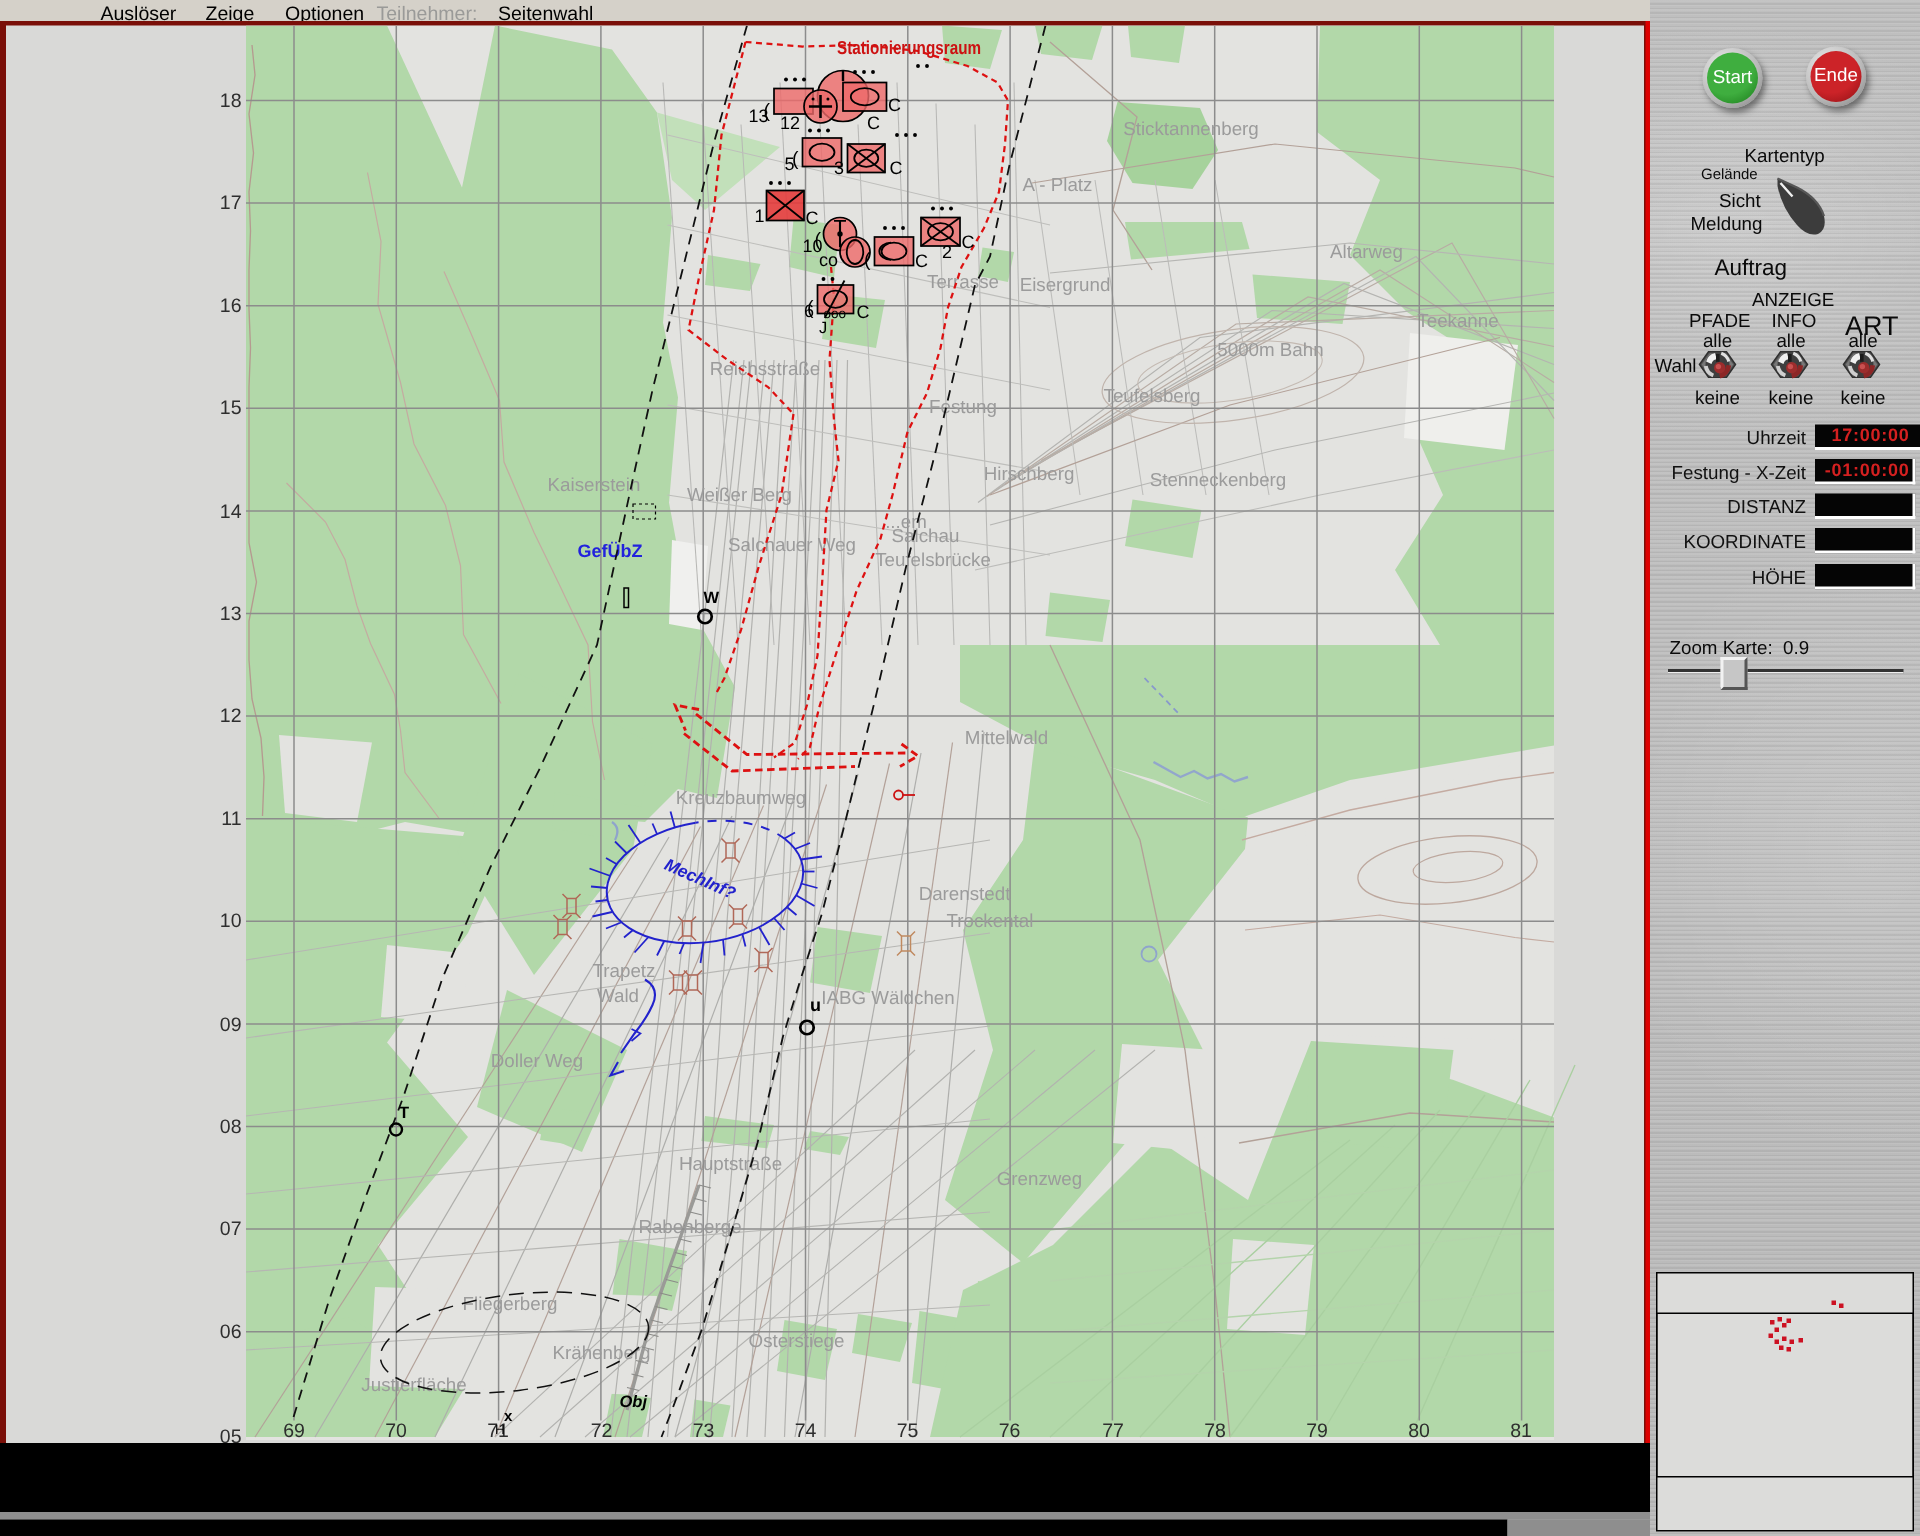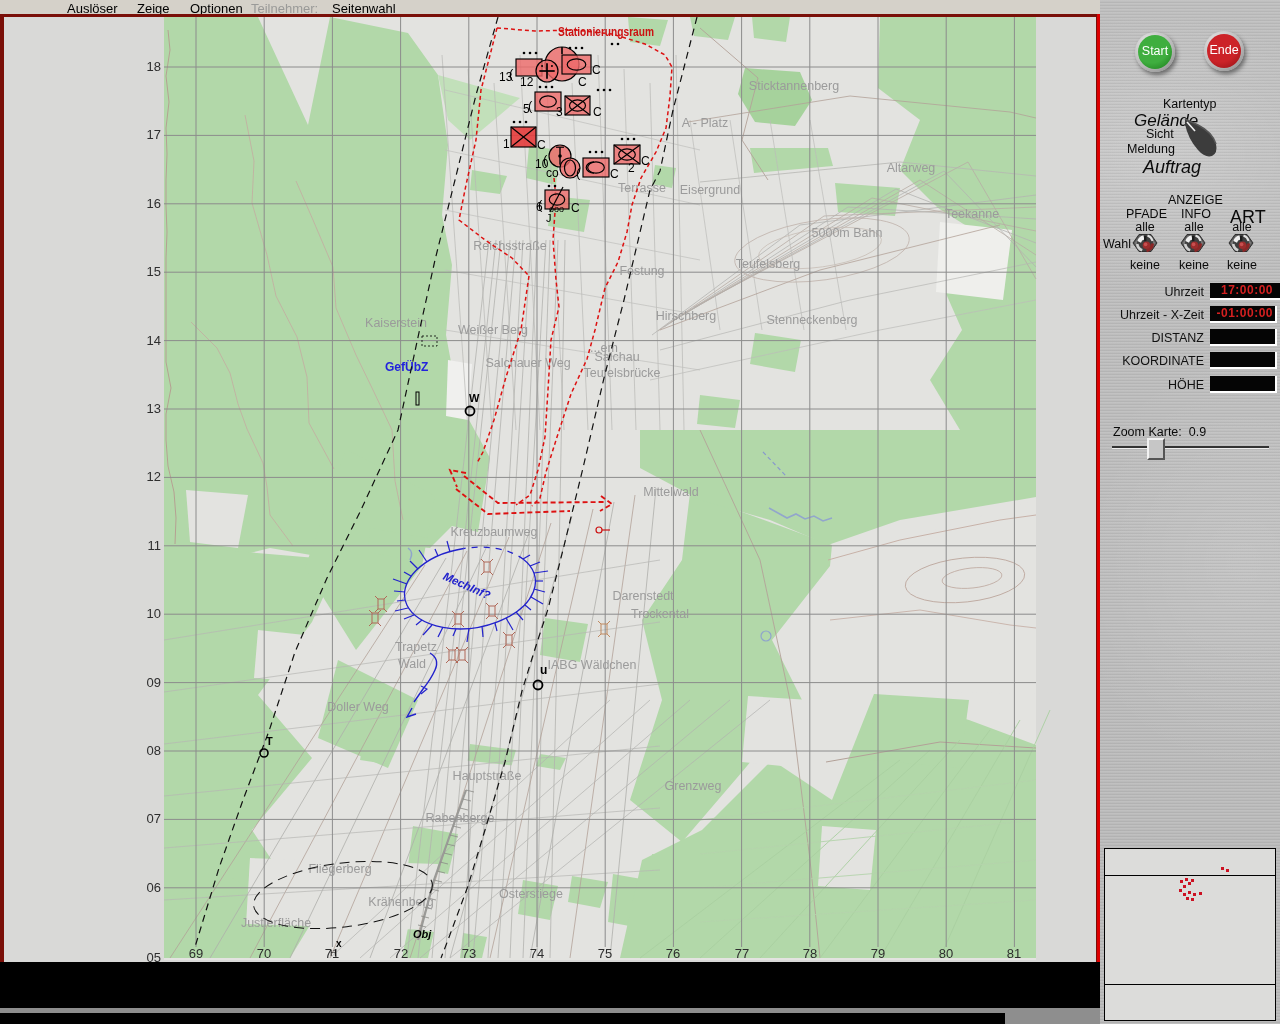--- a/index.html
+++ b/index.html
@@ -461,24 +461,24 @@
 <div style="position:absolute;left:0;top:962px;width:1100px;height:46px;background:#000;"></div>
 <div style="position:absolute;left:0;top:1008px;width:1100px;height:5px;background:#8e8e8e;"></div>
 <div style="position:absolute;left:0;top:1013px;width:1005px;height:11px;background:#000;"></div>
 <div style="position:absolute;left:1005px;top:1013px;width:95px;height:11px;background:#8e8e8e;"></div>
 <div style="position:absolute;left:1100px;top:0;width:180px;height:1024px;" class="metal">
     <div style="position:absolute;left:35px;top:32px;width:40px;height:40px;border-radius:50%;background:radial-gradient(circle at 35% 30%, #e8e8e8, #b9b9b9 60%, #777 100%);box-shadow:2px 3px 4px rgba(40,40,40,0.55);"></div>
     <div style="position:absolute;left:38px;top:35px;width:34px;height:34px;border-radius:50%;background:radial-gradient(circle at 40% 32%, #3fae3f 55%, #187818);color:#fff;font-size:12.5px;text-align:center;line-height:33px;">Start</div>
     <div style="position:absolute;left:104px;top:31px;width:40px;height:40px;border-radius:50%;background:radial-gradient(circle at 35% 30%, #e8e8e8, #b9b9b9 60%, #777 100%);box-shadow:2px 3px 4px rgba(40,40,40,0.55);"></div>
     <div style="position:absolute;left:107px;top:34px;width:34px;height:34px;border-radius:50%;background:radial-gradient(circle at 40% 32%, #cc2328 55%, #8c1014);color:#fff;font-size:12.5px;text-align:center;line-height:33px;">Ende</div>
     <div style="position:absolute;left:63px;top:97px;font-size:12.5px;color:#0a0a0a;">Kartentyp</div>
-    <div style="position:absolute;left:34px;top:111px;font-size:17px;color:#0a0a0a;font-style:italic;">Gelände</div>
+    <div style="position:absolute;left:34px;top:111px;font-size:10px;color:#0a0a0a;">Gelände</div>
     <div style="position:absolute;left:46px;top:127px;font-size:12.5px;color:#0a0a0a;">Sicht</div>
     <div style="position:absolute;left:27px;top:142px;font-size:12.5px;color:#0a0a0a;">Meldung</div>
-    <div style="position:absolute;left:43px;top:157px;font-size:18px;color:#0a0a0a;font-style:italic;">Auftrag</div>
+    <div style="position:absolute;left:43px;top:170px;font-size:15px;color:#0a0a0a;">Auftrag</div>
     <svg style="position:absolute;left:78px;top:112px;" width="50" height="52" viewBox="0 0 50 52">
       <path d="M7,7 L20,13 Q34,20 38,32 Q40,41 34,44 Q27,46 20,38 Q10,27 7,12 Z" fill="#3c3c3c"></path>
       <path d="M7,7 L20,13 Q34,20 38,32" fill="none" stroke="#565656" stroke-width="1.5"></path>
       <line x1="9" y1="10" x2="17" y2="19" stroke="#f0f0f0" stroke-width="1.6"></line>
     </svg>
     <div style="position:absolute;left:68px;top:193px;font-size:12.5px;color:#0a0a0a;">ANZEIGE</div>
     <div style="position:absolute;left:26px;top:207px;font-size:12.5px;color:#0a0a0a;">PFADE</div>
     <div style="position:absolute;left:45px;top:220px;font-size:12.5px;color:#0a0a0a;transform:translateX(-50%);">alle</div>
     <div style="position:absolute;left:45px;top:258px;font-size:12.5px;color:#0a0a0a;transform:translateX(-50%);">keine</div>
     <div style="position:absolute;left:81px;top:207px;font-size:12.5px;color:#0a0a0a;">INFO</div>
@@ -521,21 +521,21 @@
         <path d="M-7.8,1 a8,8 0 0,0 5,6.3" stroke="#d0d0d0" stroke-width="2.6" fill="none"></path>
         <path d="M2.5,-7.5 a8,8 0 0,1 5,5.5" stroke="#e0e0e0" stroke-width="2" fill="none"></path>
         <path d="M7.5,0.5 a8,8 0 0,1 -6,7.2" stroke="#8c2626" stroke-width="3.2" fill="none"></path>
         <circle cx="1.5" cy="2.2" r="3.8" fill="#9c2c2c"></circle>
         <circle cx="0.6" cy="1.4" r="1.8" fill="#c85050"></circle>
         <rect x="-1" y="-7" width="2.4" height="5.2" fill="#1c1c1c"></rect>
       </g>
     </svg>
     <div style="position:absolute;right:76px;top:285px;font-size:12.5px;color:#111;">Uhrzeit</div>
     <div style="position:absolute;left:110px;top:283px;width:63px;height:15px;background:#050505;border-right:2px solid #fff;border-bottom:2px solid #fff;color:#d42020;font-size:12px;font-weight:bold;text-align:right;padding-right:17px;letter-spacing:0.5px;line-height:15px;">17:00:00</div>
-    <div style="position:absolute;right:76px;top:308px;font-size:12.5px;color:#111;">Uhrzeit - X-Zeit</div>
+    <div style="position:absolute;right:76px;top:308px;font-size:12.5px;color:#111;">Festung - X-Zeit</div>
     <div style="position:absolute;left:110px;top:306px;width:63px;height:15px;background:#050505;border-right:2px solid #fff;border-bottom:2px solid #fff;color:#d42020;font-size:12px;font-weight:bold;text-align:right;padding-right:2px;letter-spacing:0.5px;line-height:15px;">-01:00:00</div>
     <div style="position:absolute;right:76px;top:331px;font-size:12.5px;color:#111;">DISTANZ</div>
     <div style="position:absolute;left:110px;top:329px;width:63px;height:15px;background:#050505;border-right:2px solid #fff;border-bottom:2px solid #fff;color:#d42020;font-size:12px;font-weight:bold;text-align:right;padding-right:2px;letter-spacing:0.5px;line-height:15px;"></div>
     <div style="position:absolute;right:76px;top:354px;font-size:12.5px;color:#111;">KOORDINATE</div>
     <div style="position:absolute;left:110px;top:352px;width:63px;height:15px;background:#050505;border-right:2px solid #fff;border-bottom:2px solid #fff;color:#d42020;font-size:12px;font-weight:bold;text-align:right;padding-right:2px;letter-spacing:0.5px;line-height:15px;"></div>
     <div style="position:absolute;right:76px;top:378px;font-size:12.5px;color:#111;">HÖHE</div>
     <div style="position:absolute;left:110px;top:376px;width:63px;height:15px;background:#050505;border-right:2px solid #fff;border-bottom:2px solid #fff;color:#d42020;font-size:12px;font-weight:bold;text-align:right;padding-right:2px;letter-spacing:0.5px;line-height:15px;"></div>
     <div style="position:absolute;left:13px;top:425px;font-size:12.5px;color:#0a0a0a;">Zoom Karte:&nbsp; 0.9</div>
     <div style="position:absolute;left:12px;top:446px;width:157px;height:2px;background:#333;border-bottom:1px solid #eee;"></div>
     <div style="position:absolute;left:47px;top:438px;width:14px;height:18px;background:#c6c6c6;border-top:2px solid #f2f2f2;border-left:2px solid #f2f2f2;border-right:2px solid #555;border-bottom:2px solid #555;"></div>

